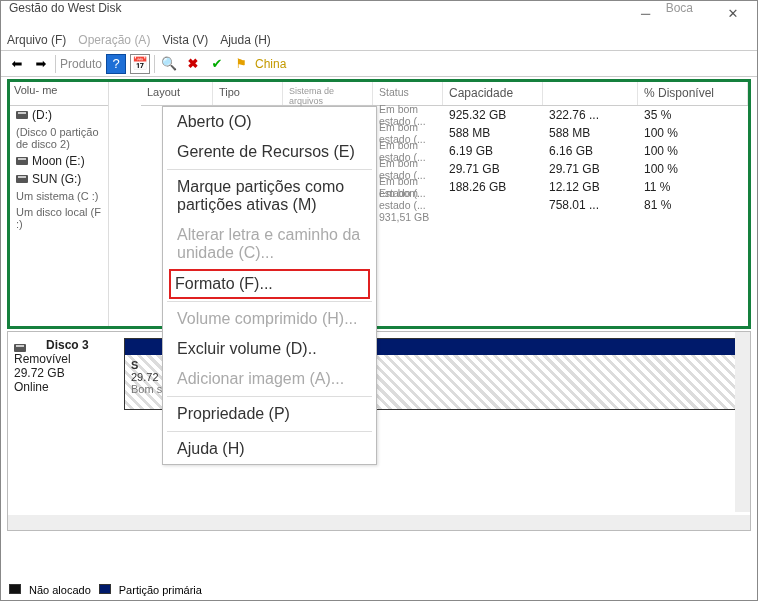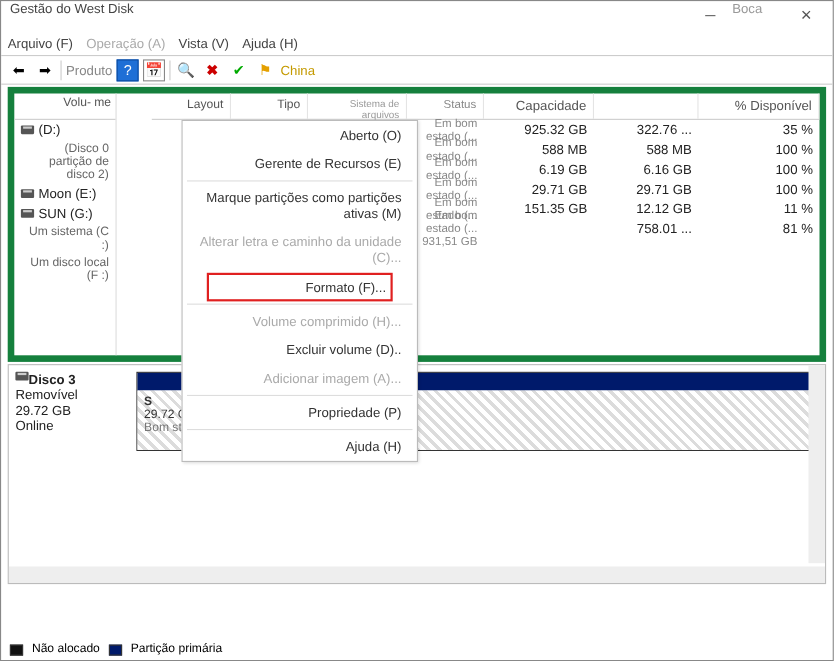--- a/index.html
+++ b/index.html
@@ -15,21 +15,21 @@
   .menubar { height: 22px; display: flex; align-items: center; padding: 0 6px; font-size: 12px; border-bottom: 1px solid #ccc; }
   .menubar span { margin-right: 12px; color: #444; cursor: pointer; }
   .menubar span.dim { color: #aaa; cursor: default; }
 
   
   .toolbar { height: 26px; display: flex; align-items: center; padding: 0 6px; gap: 4px; border-bottom: 1px solid #ccc; }
   .toolbtn { width: 20px; height: 20px; display: flex; align-items: center; justify-content: center; font-size: 13px; cursor: pointer; border: 1px solid transparent; }
   .tooltext { font-size: 12px; color: #888; }
 
   
-  .maintable { position: relative; display: flex; height: 250px; border: 6px solid #15803d; margin: 2px 6px; text-align: right; }
+  .maintable { position: relative; display: flex; height: 250px; border: 3px solid #15803d; margin: 2px 6px; }
 
   .volcol { width: 120px; border-right: 1px solid #ddd; }
   .volhdr { height: 24px; font-size: 11px; color: #555; padding: 2px 4px; border-bottom: 1px solid #ccc; }
   .volitem { font-size: 12px; padding: 2px 6px; display: flex; align-items: center; gap: 4px; color: #222; }
   .volitem.sub { color: #666; font-size: 11px; }
 
   .datacols { flex: 1; position: relative; margin-left: 32px; }
   .headerrow { height: 24px; display: flex; border-bottom: 1px solid #ccc; font-size: 11px; color: #555; }
   .headerrow > div { padding: 4px 6px; border-right: 1px solid #e4e4e4; }
   .row { display: flex; font-size: 12px; color: #222; height: 18px; align-items: center; }
@@ -38,38 +38,38 @@
   .c-layout  { width: 72px; }
   .c-type    { width: 70px; }
   .c-fs      { width: 90px; font-size: 9px; color: #999; }
   .c-status  { width: 70px; font-size: 10.5px; color: #888; }
   .c-cap     { width: 100px; font-size: 12px; }
   .c-free    { width: 95px; font-size: 12px; }
   .c-pct     { width: 110px; font-size: 12px; }
 
   
   .ctxmenu { position: absolute; left: 152px; top: 24px; width: 215px; background: #fff; border: 1px solid #bbb; box-shadow: 1px 1px 3px rgba(0,0,0,0.15); z-index: 100; }
-  .ctxitem { font-size: 12px; padding: 6px 14px; color: #333; cursor: pointer; }
+  .ctxitem { font-size: 16px; padding: 6px 14px; color: #333; cursor: pointer; }
   .ctxitem.dim { color: #aaa; cursor: default; }
   .ctxsep { height: 1px; background: #ddd; margin: 2px 4px; }
-  .ctxitem.hl { border: 2px solid #e02020; margin: 1px 22px; padding: 4px 4px; }
+  .ctxitem.hl { border: 2px solid #e02020; margin: 1px 6px; padding: 4px 4px; }
 
   
   .graphview { height: 200px; margin: 2px 6px; border: 1px solid #bbb; position: relative; padding: 6px; display: flex; gap: 10px; overflow:auto;}
   .disklabel { width: 100px; font-size: 12px; color: #222; }
   .diskgraph { flex: 1; }
   .stripe { height: 72px; border: 1px solid #333; position: relative; }
   .stripe .selhdr { height: 16px; background: #001a6b; }
   .stripe .body { padding: 4px 6px; font-size: 11px; color: #333;
     background: repeating-linear-gradient(45deg,#fff,#fff 4px,#dcdcdc 4px,#dcdcdc 7px); height:54px;}
   .graphview .scroll { position:absolute; right:0; top:0; bottom:18px; width:15px; background:#eee;}
   .graphview .scrollh { position:absolute; left:0; right:0; bottom:0; height:15px; background:#eee;}
 
   
-  .legend { position:absolute; bottom:4px; left:8px; font-size:11px; display:flex; gap:8px; align-items:flex-end;}
+  .legend { position:absolute; bottom:4px; left:8px; font-size:11px; display:flex; gap:8px; align-items:flex-start;}
   .swatch { display:inline-block; width:12px; height:10px; border:1px solid #333;}
   .sw-black { background:#111;}
   .sw-navy { background:#001a6b;}
 
   
   .diskicon { display:inline-block; width:12px; height:8px; background:#555; border-radius:1px; position:relative;}
   .diskicon::after{content:"";position:absolute;top:1px;left:2px;width:8px;height:2px;background:#ccc;}
 </style>
 </head>
 <body>
@@ -176,21 +176,21 @@
           <div class="c-status">Em bom estado (...</div>
           <div class="c-cap">29.71 GB</div>
           <div class="c-free">29.71 GB</div>
           <div class="c-pct">100 %</div>
         </div>
         <div class="row">
           <div class="c-layout"></div>
           <div class="c-type"></div>
           <div class="c-fs"></div>
           <div class="c-status">Em bom estado (...</div>
-          <div class="c-cap">151.35 GB</div>
+          <div class="c-cap">188.26 GB</div>
           <div class="c-free">12.12 GB</div>
           <div class="c-pct">11 %</div>
         </div>
         <div class="row">
           <div class="c-layout"></div>
           <div class="c-type"></div>
           <div class="c-fs"></div>
           <div class="c-status">Em bom estado (... 931,51 GB</div>
           <div class="c-cap"></div>
           <div class="c-free">758.01 ...</div>
@@ -212,21 +212,21 @@
       <div class="ctxitem dim">Adicionar imagem (A)...</div>
       <div class="ctxsep"></div>
       <div class="ctxitem">Propriedade (P)</div>
       <div class="ctxsep"></div>
       <div class="ctxitem">Ajuda (H)</div>
     </div>
 </div>
 
 <div class="graphview">
   <div class="disklabel">
-    <div style="display:flex;align-items:flex-start;gap:0">
+    <div style="display:flex;align-items:flex-end;gap:20px">
         <span class="diskicon"></span>
         <b>Disco 3</b>
       </div>
     <div>Removível</div>
     <div>29.72 GB</div>
     <div>Online</div>
   </div>
   <div class="diskgraph">
     <div class="stripe">
       <div class="selhdr"></div>

